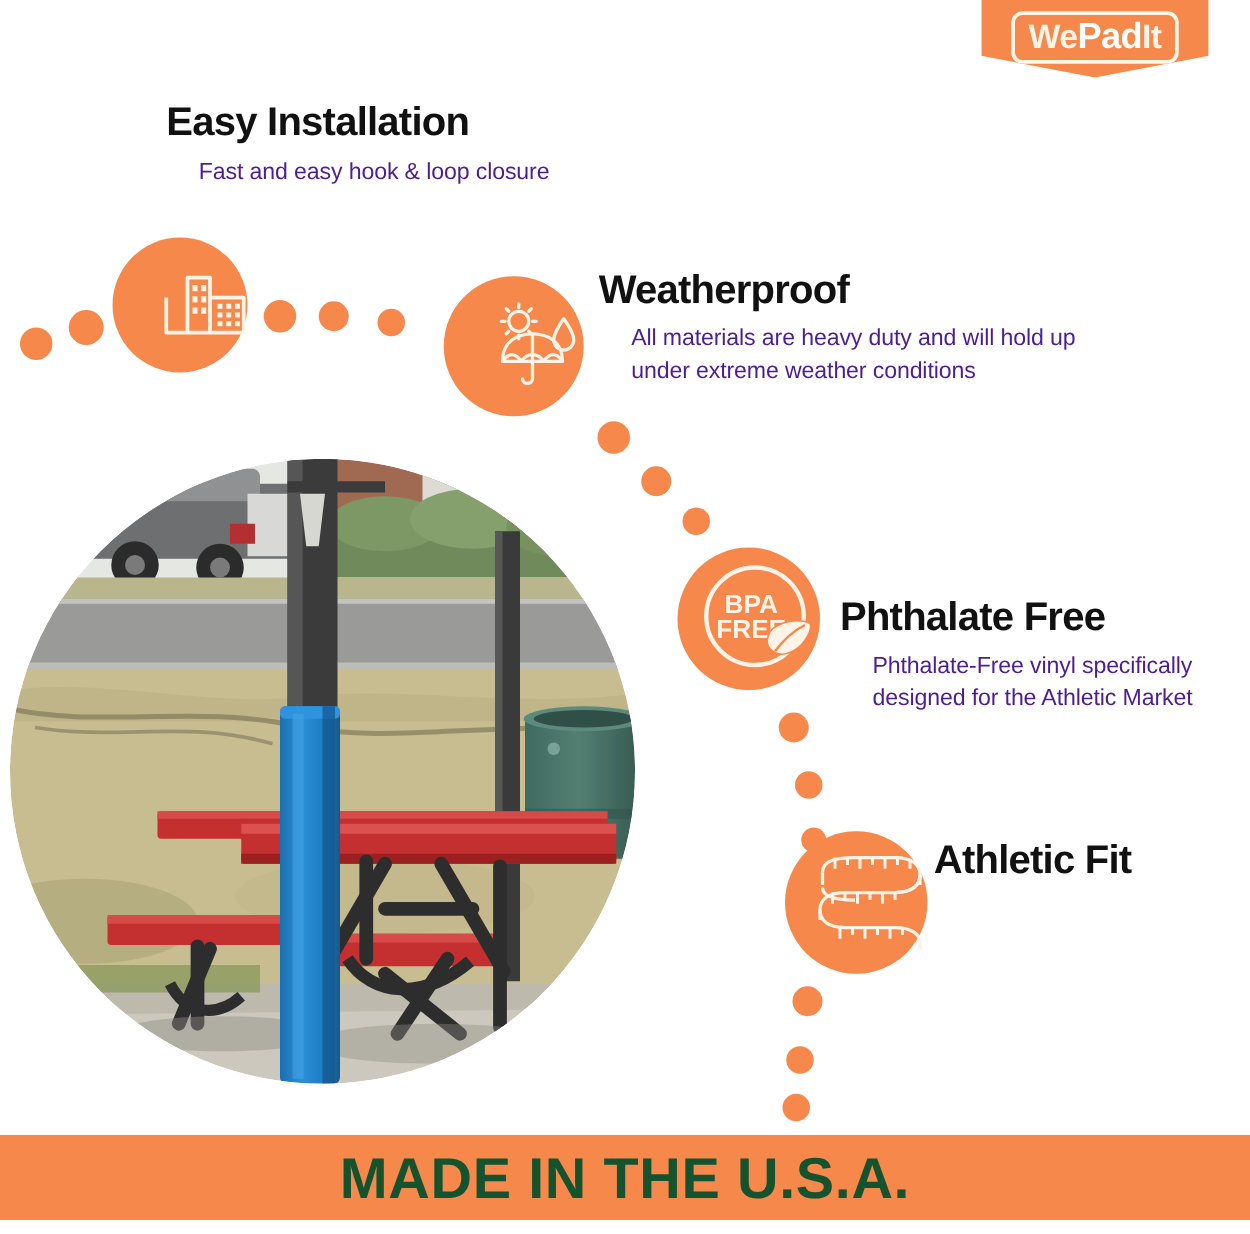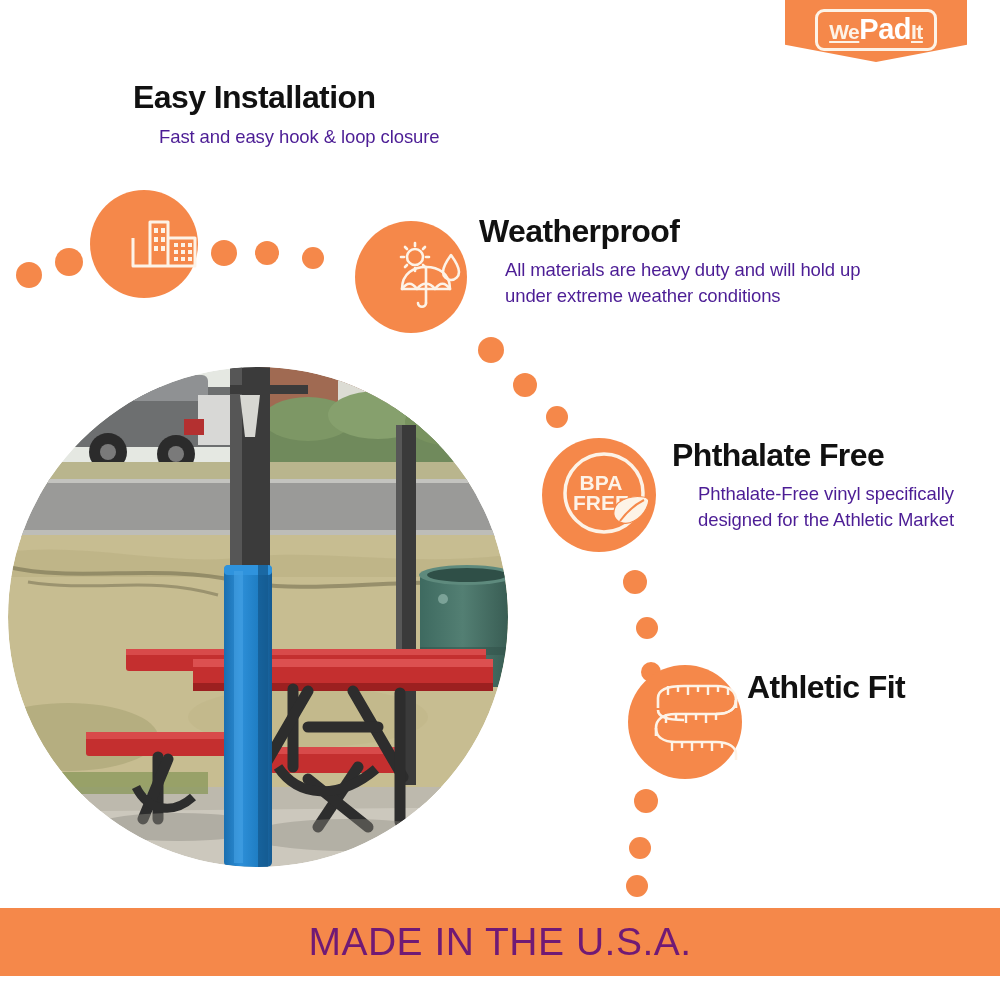--- a/index.html
+++ b/index.html
@@ -26,23 +26,22 @@
     padding-top:9px;
   }
   .logo-inner{
     border:3px solid #fdf3e7;
     border-radius:9px;
     padding:3px 11px 4px 11px;
     display:flex; align-items:baseline;
     line-height:1;
   }
   .logo-we, .logo-it{
-    font-size:21px; font-weight:bold; color:#fdf3e7;
+    font-size:27px; font-weight:bold; color:#fdf3e7;
     letter-spacing:-0.5px;
-    text-decoration:underline;
   }
   .logo-pad{
     font-size:29px; font-weight:bold; color:#ffffff;
     letter-spacing:-0.5px;
   }
 
   
   .feature-title{
     font-size:32px; font-weight:bold; letter-spacing:-0.6px;
     color:#111111; line-height:1.1;
@@ -52,21 +51,21 @@
     line-height:1.42; letter-spacing:-0.1px;margin-left:26px;
   }
 
   #blk-easy{ position:absolute; left:133px; top:80px; width:440px; }
   #blk-easy .feature-title{ margin-bottom:9px; }
 
   #blk-weather{ position:absolute; left:479px; top:214px; width:420px; }
   #blk-weather .feature-title{ margin-bottom:8px; }
 
   #blk-phthalate{ position:absolute; left:672px; top:438px; width:300px; }
-  #blk-phthalate .feature-title{ margin-bottom:8px; }
+  #blk-phthalate .feature-title{ margin-bottom:8px;margin-top:38px; }
 
   #blk-fit{ position:absolute; left:747px; top:670px; width:230px; }
   #blk-fit .feature-title{ margin-bottom:8px; }
 
   
   .icon-circle{
     position:absolute;
     border-radius:50%;
     background:#f5884a;
     display:flex; align-items:center; justify-content:flex-end;
@@ -93,21 +92,21 @@
   .photo svg{ display:block; width:100%; height:100%; }
 
   
   .footer-band{
     position:absolute; left:0; top:908px;
     width:1000px; height:68px;
     background:#f5884a;
     display:flex; align-items:center; justify-content:center;
   }
   .footer-text{
-    color:#701a75; font-size:39px; font-weight:normal;
+    color:#14532d; font-size:46px; font-weight:bold;
     letter-spacing:0.5px;
   }
 </style>
 </head>
 <body>
 
 <div class="canvas">
 
   <div class="logo-banner">
     <div class="logo-inner">

